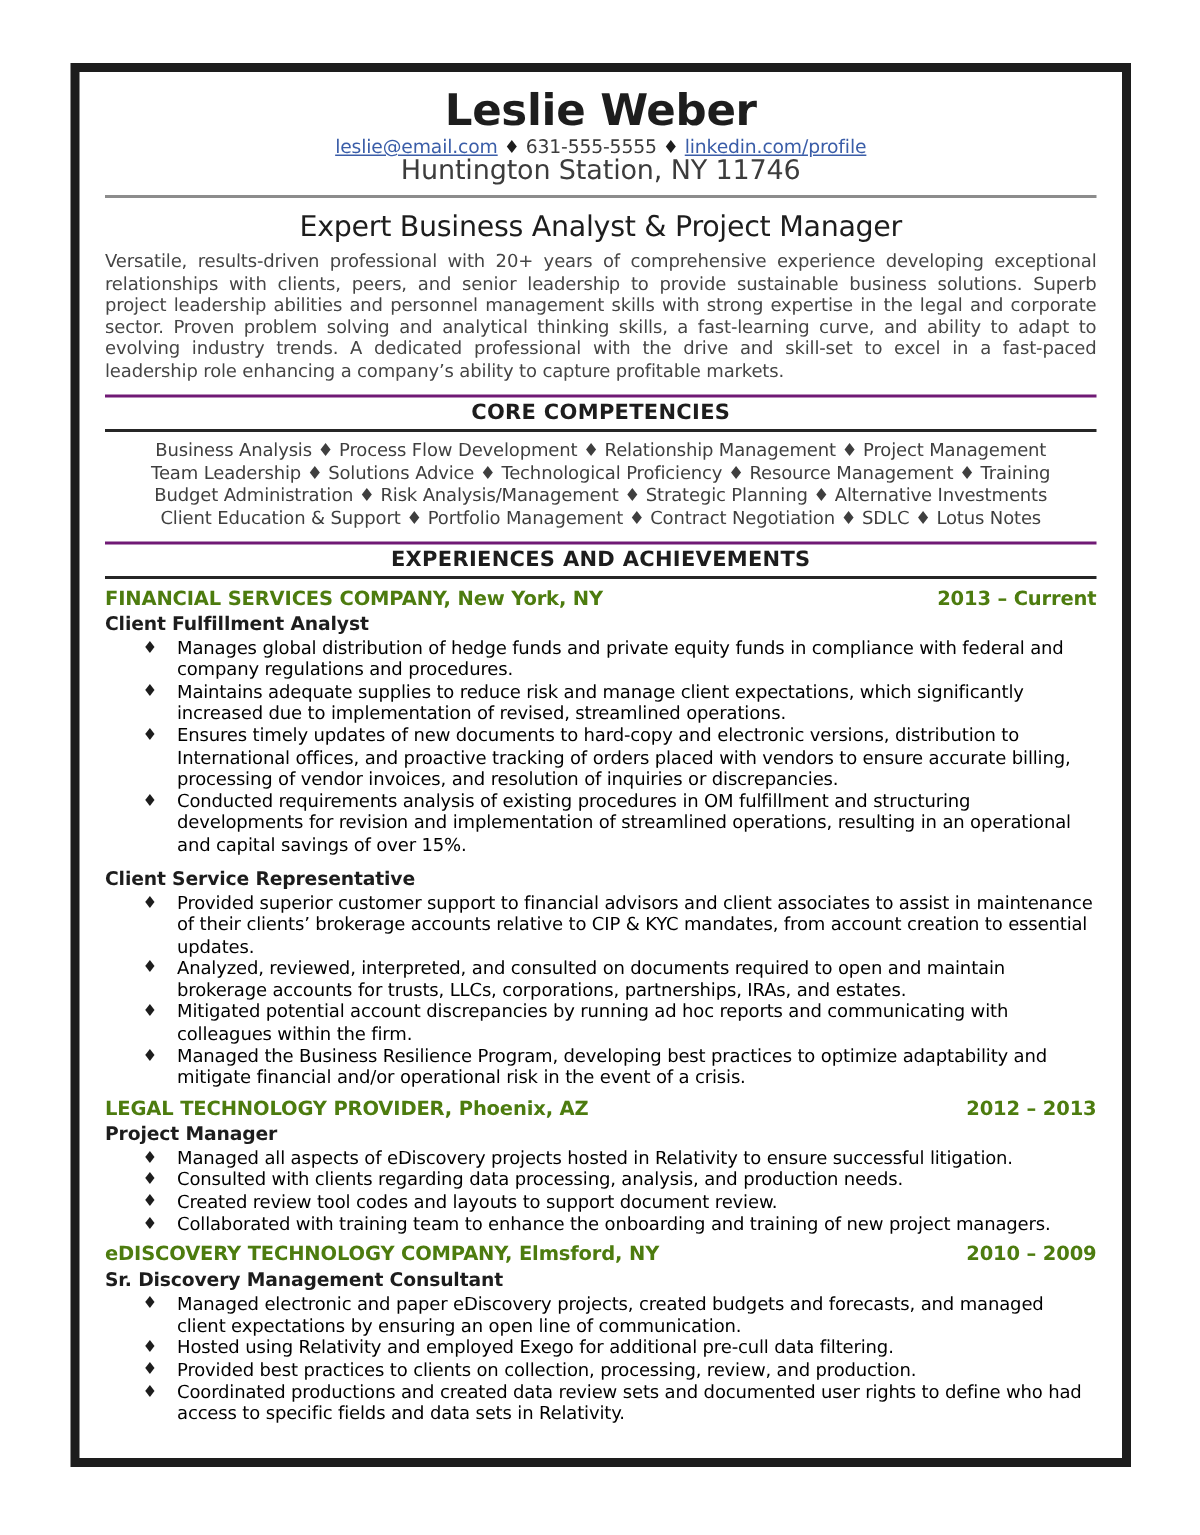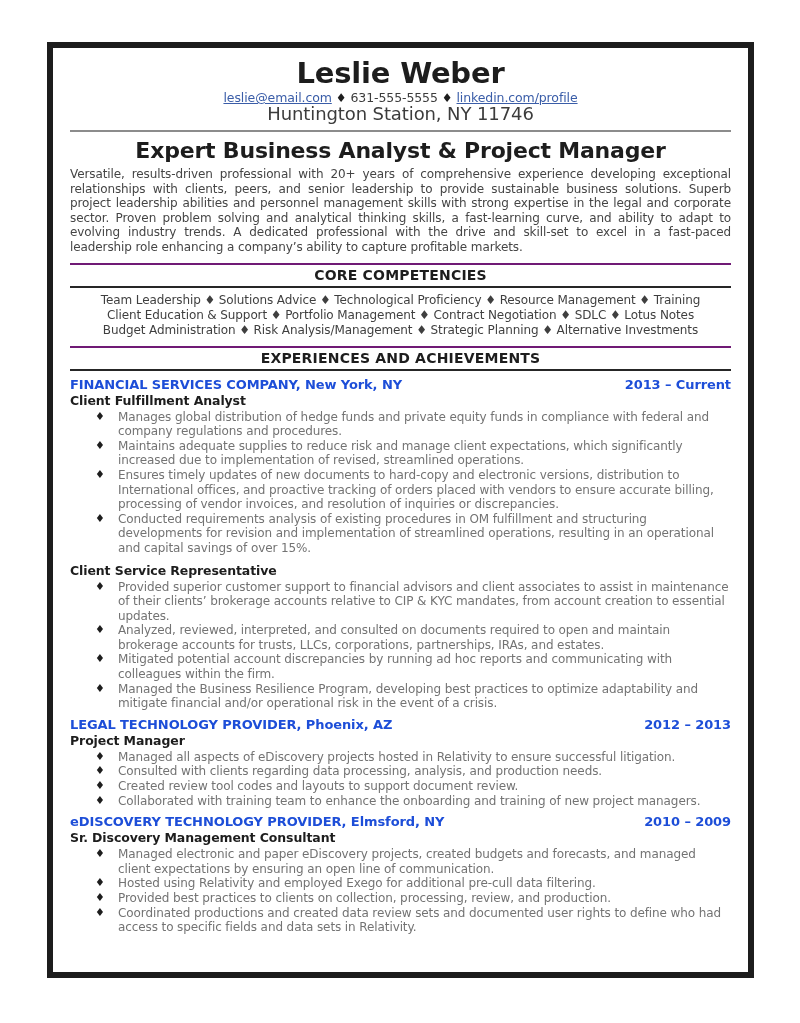--- a/index.html
+++ b/index.html
@@ -35,22 +35,22 @@
   .contact-line .diamond { color: #1d1d1d; padding: 0 4px; font-size: 12px; }
   .location { font-size: 18px; line-height: 16px; color: #3c3c3c; }
 
   hr.thin {
     border: none; border-top: 2px solid #8c8c8c;
     margin: 8px 0 0 0;
   }
 
   
   .resume-title {
-    text-align: center; font-size: 22px; line-height: 22px;
-    font-weight: bold; color: #1d1d1d;
+    text-align: center; font-size: 19px; line-height: 22px;
+    font-weight: normal; color: #1d1d1d;
     margin: 8px 0 5px 0; letter-spacing: -0.2px;
   }
   .summary {
     text-align: justify; line-height: 14.6px;
     margin: 2px 0 8px 0;
   }
 
   
   .section-heading {
     border-top: 2px solid #701a75; border-bottom: 2px solid #262626;
@@ -60,32 +60,32 @@
   }
 
   
   .competencies { text-align: center; padding: 5px 0 6px 0; }
   .competency-line { line-height: 15px; white-space: nowrap; color: #3f3f3f; }
 
   
   .job { margin-top: 6px; }
   .job-header {
     display: flex; justify-content: space-between; align-items: baseline;
-    font-weight: bold; color: #1d4ed8; font-size: 13px; line-height: 16px;
+    font-weight: bold; color: #4d7c0f; font-size: 13px; line-height: 16px;
   }
   .role { margin-top: 0; }
   .role + .role { margin-top: 7px; }
   .role-title { font-weight: bold; color: #1d1d1d; font-size: 12.5px; line-height: 16px; }
   ul.bullets { list-style: none; margin: 1px 0 2px 0; padding-left: 25px; }
   ul.bullets li { display: flex; line-height: 14.6px; }
   .bullet-icon {
     flex: none; width: 23px; color: #1d1d1d; font-size: 11px;
     line-height: 14.6px;
   }
-  .bullet-text { flex: 1; color: #737373; }
+  .bullet-text { flex: 1; color: #000000; }
 </style>
 </head>
 <body>
 
 <div class="page">
   <div class="frame">
     <div class="content">
 
       <div class="hdr">
         <div class="person-name">Leslie Weber</div>
@@ -97,23 +97,24 @@
 
       <hr class="thin">
 
       <div class="resume-title">Expert Business Analyst &amp; Project Manager</div>
       <p class="summary">Versatile, results-driven professional with 20+ years of comprehensive experience developing exceptional relationships with clients, peers, and senior leadership to provide sustainable business solutions. Superb project leadership abilities and personnel management skills with strong expertise in the legal and corporate sector. Proven problem solving and analytical thinking skills, a fast-learning curve, and ability to adapt to evolving industry trends. A dedicated professional with the drive and skill-set to excel in a fast-paced leadership role enhancing a company’s ability to capture profitable markets.</p>
 
       <div class="section-heading">
         <span>CORE COMPETENCIES</span>
       </div>
       <div class="competencies">
+        <div class="competency-line">Business Analysis ♦ Process Flow Development ♦ Relationship Management ♦ Project Management</div>
         <div class="competency-line">Team Leadership ♦ Solutions Advice ♦ Technological Proficiency ♦ Resource Management ♦ Training</div>
+        <div class="competency-line">Budget Administration ♦ Risk Analysis/Management ♦ Strategic Planning ♦ Alternative Investments</div>
         <div class="competency-line">Client Education &amp; Support ♦ Portfolio Management ♦ Contract Negotiation ♦ SDLC ♦ Lotus Notes</div>
-        <div class="competency-line">Budget Administration ♦ Risk Analysis/Management ♦ Strategic Planning ♦ Alternative Investments</div>
       </div>
 
       <div class="section-heading">
         <span>EXPERIENCES AND ACHIEVEMENTS</span>
       </div>
 
       <section class="job">
         <div class="job-header">
           <span>FINANCIAL SERVICES COMPANY, New York, NY</span>
           <span>2013 – Current</span>
@@ -185,21 +186,21 @@
             <li>
                 <span class="bullet-icon">♦</span>
                 <span class="bullet-text">Collaborated with training team to enhance the onboarding and training of new project managers.</span>
               </li>
           </ul>
         </div>
       </section>
 
       <section class="job">
         <div class="job-header">
-          <span>eDISCOVERY TECHNOLOGY PROVIDER, Elmsford, NY</span>
+          <span>eDISCOVERY TECHNOLOGY COMPANY, Elmsford, NY</span>
           <span>2010 – 2009</span>
         </div>
         <div class="role">
           <div class="role-title">Sr. Discovery Management Consultant</div>
           <ul class="bullets">
             <li>
                 <span class="bullet-icon">♦</span>
                 <span class="bullet-text">Managed electronic and paper eDiscovery projects, created budgets and forecasts, and managed client expectations by ensuring an open line of communication.</span>
               </li>
             <li>

